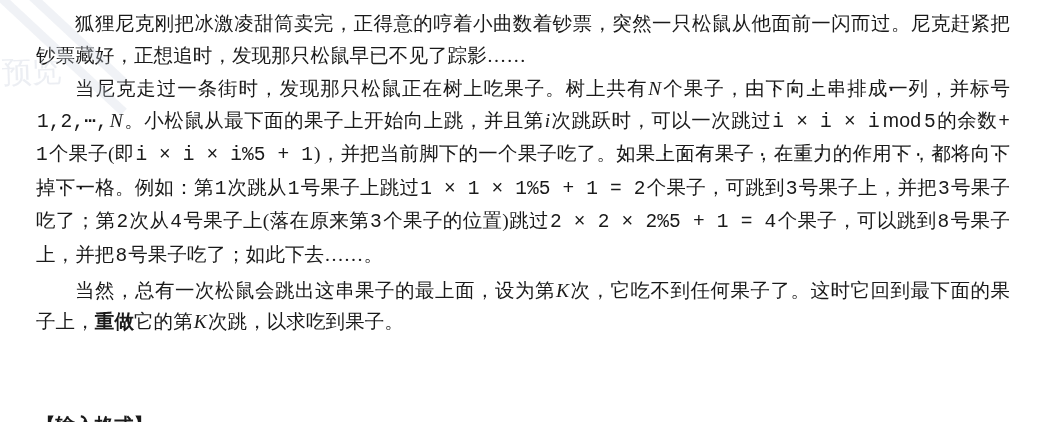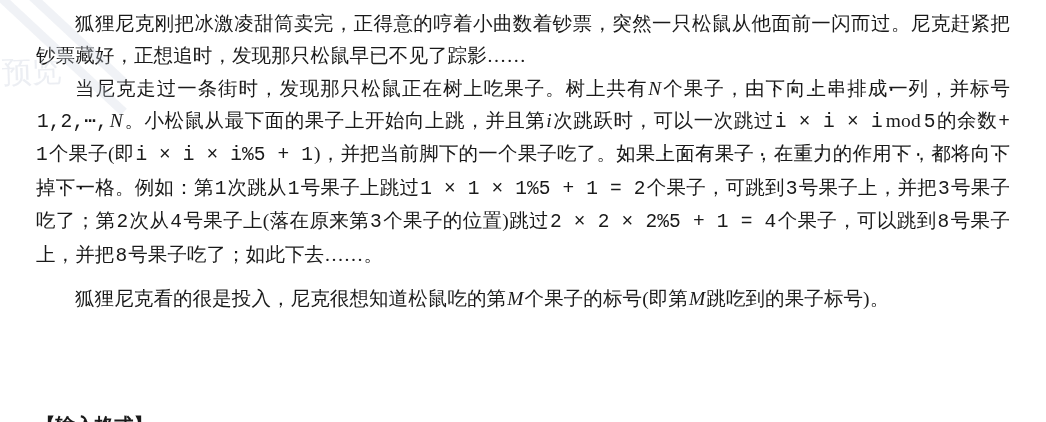--- a/index.html
+++ b/index.html
@@ -72,21 +72,21 @@
   .mi {
     font-family: "Liberation Serif", serif;
     font-style: italic;
     padding: 0 1px;
   }
   .mn {
     font-family: Liberation Mono, monospace;
     padding: 0 1px;
   }
   .mop {
-    font-family: Liberation Serif, serif;
+    font-family: Liberation Sans, sans-serif;
     padding: 0 2px;
   }
   .bold {
     font-weight: bold;
   }
   .emph {
     font-weight: normal;
     position: relative;
     background-image: radial-gradient(circle, #000 1.1px, rgba(0,0,0,0) 1.3px);
     background-size: 1em 1em;
@@ -114,17 +114,17 @@
 
   <div class="watermark">
     <div class="band b1"></div>
     <div class="band b2"></div>
     <div class="wmtext">预览</div>
   </div>
 
   <div id="body-text">
       <p class="indent">狐狸尼克刚把冰激凌甜筒卖完，正得意的哼着小曲数着钞票，突然一只松鼠从他面前一闪而过。尼克赶紧把钞票藏好，正想追时，发现那只松鼠早已不见了踪影……</p>
       <p class="indent">当尼克走过一条街时，发现那只松鼠正在树上吃果子。树上共有<span class="mi">N</span>个果子，<span class="emph">由下向上串排成一列</span>，并标号<span class="mn">1,2,⋯,</span><span class="mi">N</span>。小松鼠从最下面的果子上开始向上跳，并且第<span class="mi">i</span>次跳跃时，可以一次跳过<span class="mn">i × i × i</span><span class="mop">mod</span><span class="mn">5</span>的余数<span class="mn">+ 1</span>个果子(即<span class="mn">i × i × i%5 + 1</span>)，并把当前脚下的一个果子吃了。<span class="emph">如果上面有果子，在重力的作用下，都将向下掉下一格</span>。例如：第<span class="mn">1</span>次跳从<span class="mn">1</span>号果子上跳过<span class="mn">1 × 1 × 1%5 + 1 = 2</span>个果子，可跳到<span class="mn">3</span>号果子上，并把<span class="mn">3</span>号果子吃了；第<span class="mn">2</span>次从<span class="mn">4</span>号果子上(落在原来第<span class="mn">3</span>个果子的位置)跳过<span class="mn">2 × 2 × 2%5 + 1 = 4</span>个果子，可以跳到<span class="mn">8</span>号果子上，并把<span class="mn">8</span>号果子吃了；如此下去……。</p>
-      <p class="indent gap-para">狐狸尼克看的很是投入，尼克很想知道松鼠吃的第<span class="mi">M</span>个果子的标号(即第<span class="mi">M</span>跳吃到的果子标号)。</p>
+      <p class="indent">当然，总有一次松鼠会跳出这串果子的最上面，设为第<span class="mi">K</span>次，它吃不到任何果子了。这时它回到最下面的果子上，<span class="bold">重做</span>它的第<span class="mi">K</span>次跳，以求吃到果子。</p>
     </div>
 
   <div class="last-cut">【输入格式】</div>
 </div>
 
 </body></html>

